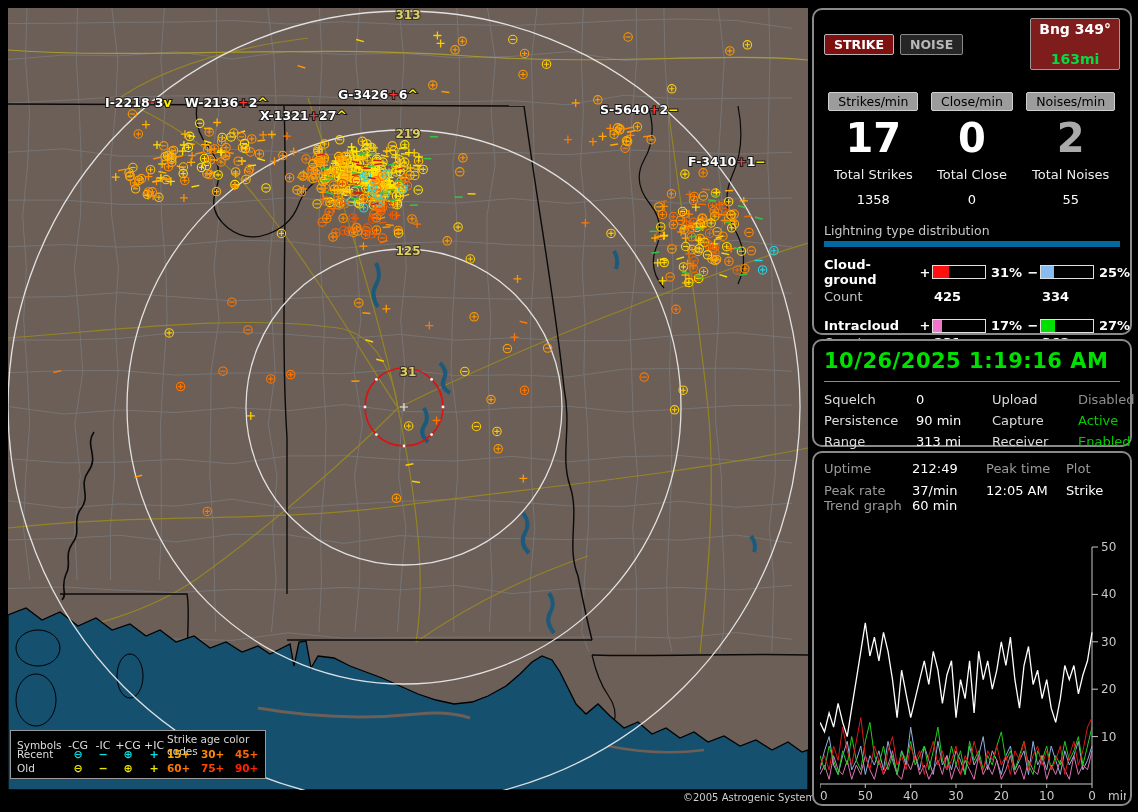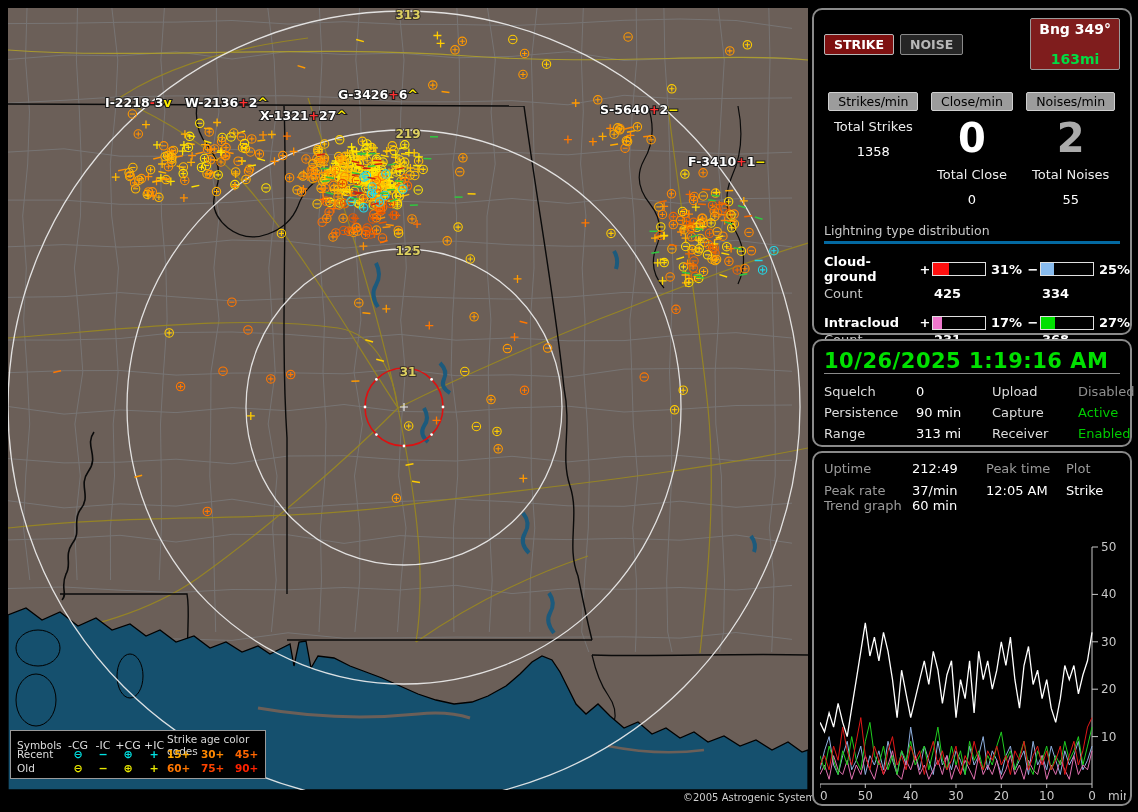--- a/index.html
+++ b/index.html
@@ -25,34 +25,34 @@
 
   .rate-row{display:flex;margin-top:22px;}
   .rate-col{flex:1;display:flex;flex-direction:column;align-items:center;padding:0 4px;}
   .rate-head{align-self:center;background:#9c9c9c;color:#000;font-size:12.5px;
              border:1px solid #cfcfcf;border-radius:2px;padding:1px 9px;cursor:pointer;}
   .rate-num{font-size:40px;font-weight:bold;text-align:right;line-height:1.05;margin-top:6px;}
   .rate-total-label{font-size:13px;color:#ececec;text-align:right;margin-top:8px;}
   .rate-total-val{font-size:13px;color:#fff;text-align:right;margin-top:10px;}
 
   .dist-title{margin-top:16px;color:#c8c8c8;font-size:12.5px;
-              border-bottom:3px solid #0369a1;padding-bottom:3px;}
+              border-bottom:6px solid #0369a1;padding-bottom:3px;}
   .dist-grid{display:grid;grid-template-columns:94px 14px 54px 40px 14px 54px 38px;
              align-items:center;margin-top:10px;font-size:13px;row-gap:2px;}
   .dist-name{font-weight:bold;}
   .dist-sign{font-weight:bold;text-align:center;}
   .bar{height:12px;border:1px solid #e0e0e0;background:#000;}
   .bar i{display:block;height:100%;}
   .dist-pct{font-weight:bold;padding-left:5px;}
   .count-label{color:#c6c6c6;font-size:13px;}
   .count-val{font-weight:bold;font-size:13px;padding-left:2px;}
   .dist-spacer{height:10px;grid-column:1/8;}
 
   #clock-time{color:#00e000;font-weight:bold;font-size:21px;letter-spacing:.5px;
-              border-bottom:1px solid #8a8a8a;padding-bottom:0;}
+              border-bottom:1px solid #8a8a8a;padding-bottom:8px;}
   .cfg-grid{display:grid;grid-template-columns:92px 76px 86px auto;font-size:13px;
             row-gap:6px;margin-top:10px;}
   .cfg-label{color:#dcdcdc;}
   .cfg-val{color:#fff;}
   .v-gray{color:#8f8f8f;}
   .v-green{color:#00cc00;}
 
   .status-grid{display:grid;grid-template-columns:88px 74px 80px auto;font-size:13px;row-gap:7px;}
   .s-label{color:#9a9a9a;}
   .s-val{color:#fff;}
@@ -1391,20 +1391,21 @@
     <span class="btn btn-noise">NOISE</span>
     <span class="bng-box">
       <span>Bng 349°</span>
       <span class="bng-dist">163mi</span>
     </span>
   </div>
 
   <div class="rate-row">
     <div class="rate-col">
       <span class="rate-head">Strikes/min</span>
+      <div class="rate-num" style="color: rgb(255, 255, 255);">17</div>
       <div class="rate-total-label">Total Strikes</div>
       <div class="rate-total-val">1358</div>
     </div>
     <div class="rate-col">
       <span class="rate-head">Close/min</span>
       <div class="rate-num" style="color: rgb(255, 255, 255);">0</div>
       <div class="rate-total-label">Total Close</div>
       <div class="rate-total-val">0</div>
     </div>
     <div class="rate-col">

